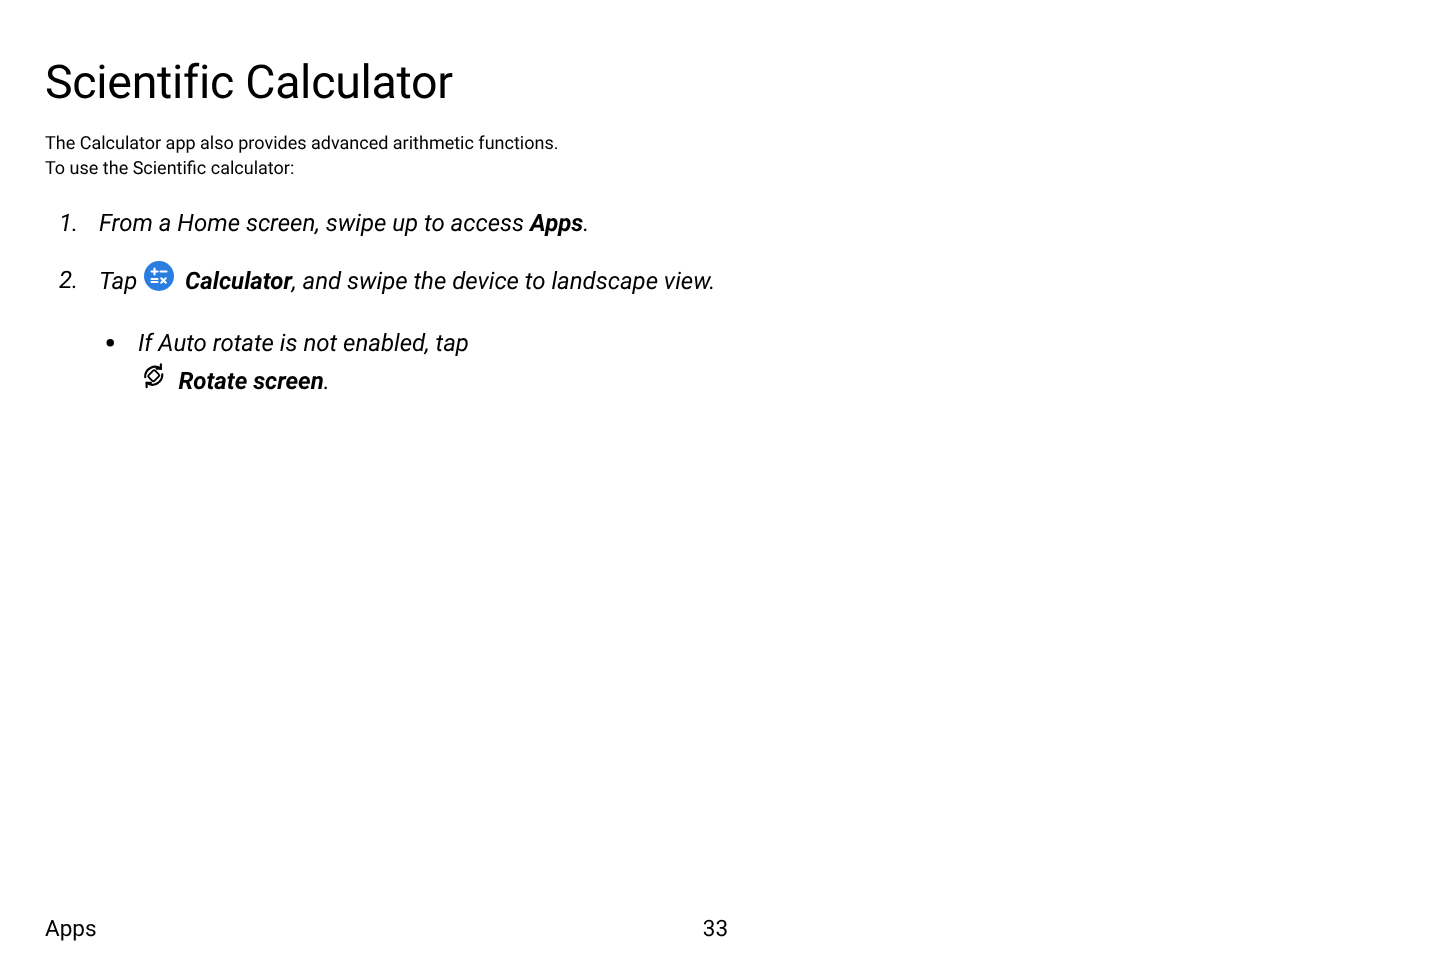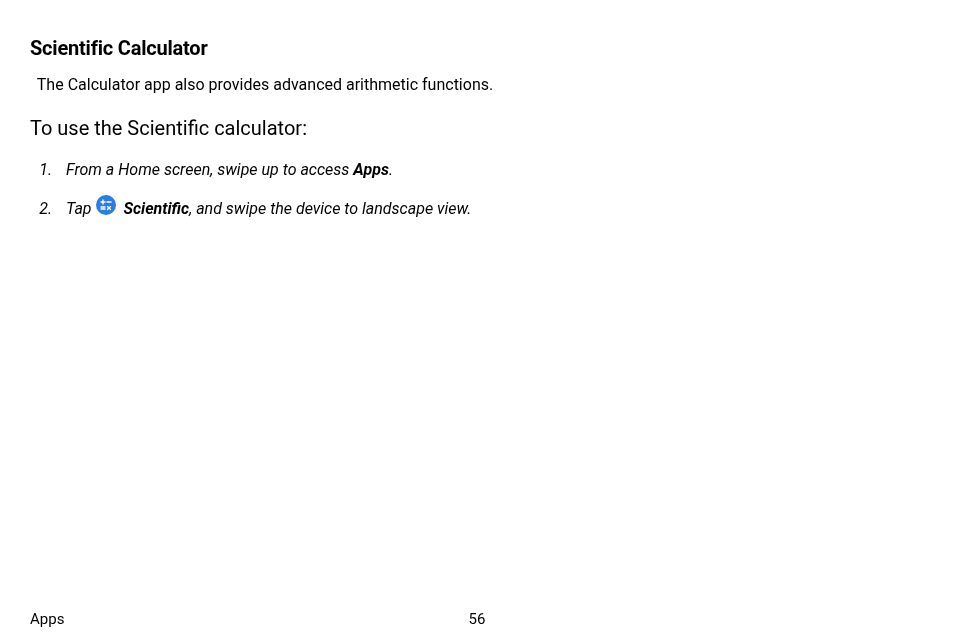--- a/index.html
+++ b/index.html
@@ -6,34 +6,32 @@
   body {
     font-family: -apple-system, BlinkMacSystemFont, "Segoe UI", Roboto, Helvetica, Arial, sans-serif;
     width: 954px;
     height: 636px;
     background: #fff;
     color: #000;
     position: relative;
     padding: 36px 30px 30px 30px;
   }
   .heading {
-    font-size: 20px;
-    font-weight: 700;
+    font-size: 31px;
+    font-weight: 400;
     margin-bottom: 14px;
     letter-spacing: -0.2px;
   }
   .intro {
-    font-size: 16px;
+    font-size: 12px;
     line-height: 1.4;
     max-width: 470px;
-    margin-bottom: 18px;
-    text-align: center;
   }
   .lead {
-    font-size: 20px;
+    font-size: 12px;
     line-height: 1.4;
     margin-bottom: 16px;
   }
   ol.steps {
     list-style: decimal;
     padding-left: 20px;
     margin-left: 6px;
   }
   ol.steps > li {
     font-size: 16px;
@@ -91,20 +89,33 @@
           <circle cx="10" cy="10" r="10" fill="#2a7de1"></circle>
           <g stroke="#fff" stroke-width="1.4" stroke-linecap="round">
             <line x1="7" y1="5" x2="7" y2="9"></line>
             <line x1="5" y1="7" x2="9" y2="7"></line>
             <line x1="11" y1="7" x2="15" y2="7"></line>
             <line x1="5" y1="12" x2="9" y2="12"></line>
             <line x1="5" y1="14" x2="9" y2="14"></line>
             <line x1="11.5" y1="11.5" x2="14.5" y2="14.5"></line>
             <line x1="14.5" y1="11.5" x2="11.5" y2="14.5"></line>
           </g>
-        </svg></span> <span class="bold">Scientific</span><span>, and swipe the device to landscape view.</span>
+        </svg></span> <span class="bold">Calculator</span><span>, and swipe the device to landscape view.</span>
+    <ul class="sub">
+      <li>
+        <span>If Auto rotate is not enabled, tap </span><br><span class="icon"><svg width="19" height="19" viewBox="0 0 20 20">
+              <g fill="none" stroke="#000" stroke-width="1.5" stroke-linecap="round">
+                <path d="M4 11 A7 7 0 0 1 15 5"></path>
+                <path d="M16 9 A7 7 0 0 1 5 15"></path>
+                <polyline points="15,2 15,5 12,5"></polyline>
+                <polyline points="5,18 5,15 8,15"></polyline>
+              </g>
+              <rect x="7.2" y="6.8" width="5.6" height="6.4" rx="1" fill="none" stroke="#000" stroke-width="1.3" transform="rotate(45 10 10)"></rect>
+            </svg></span> <span class="bold">Rotate screen</span><span>.</span>
+      </li>
+    </ul>
   </li>
 </ol>
 
 <div class="footer">
   <span class="footer-section">Apps</span>
-  <span class="footer-page">56</span>
+  <span class="footer-page">33</span>
 </div>
 
 </body></html>

